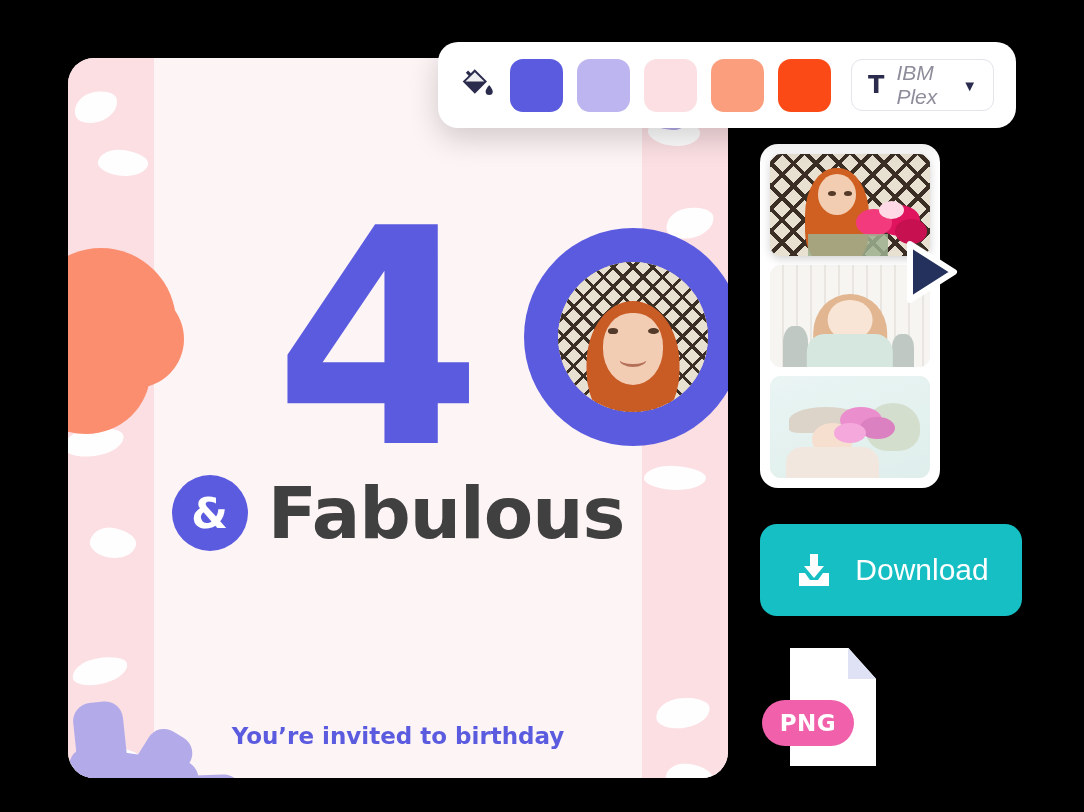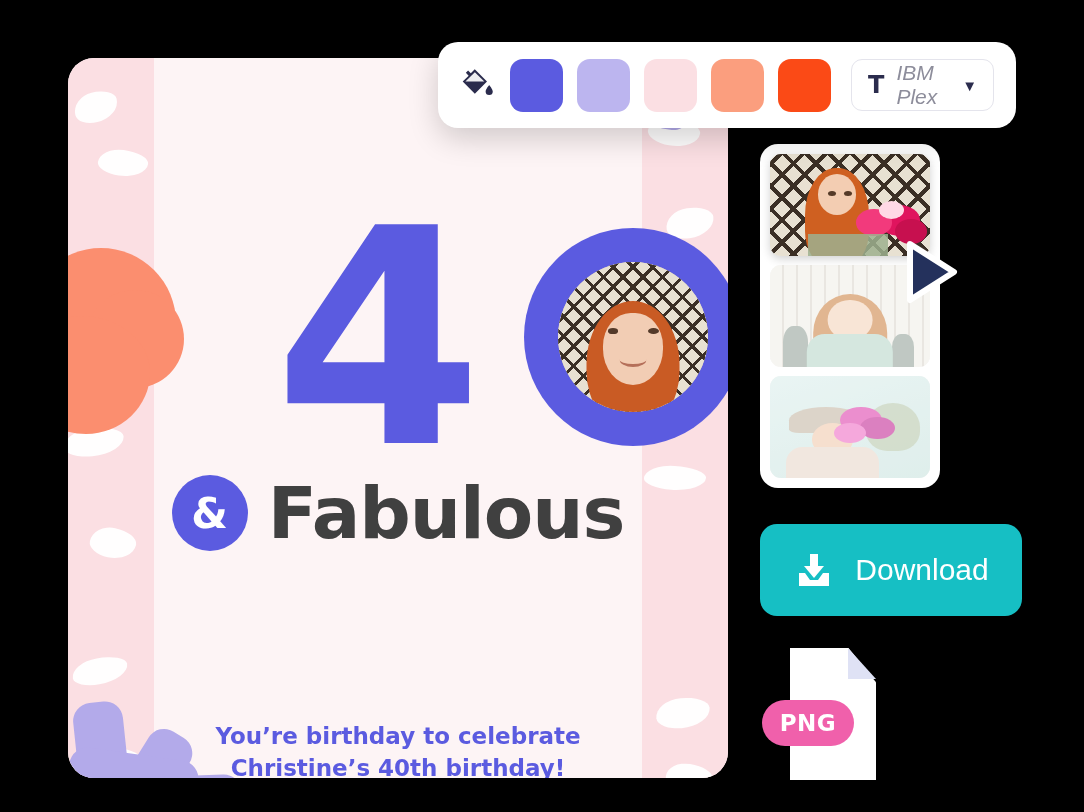--- a/index.html
+++ b/index.html
@@ -164,21 +164,21 @@
   #download-button{
     position:absolute;left:760px;top:524px;width:262px;height:92px;
     background:#16bfc4;border-radius:17px;display:flex;align-items:center;
     justify-content:center;gap:20px;cursor:pointer;z-index:20;
     box-shadow:0 10px 26px rgba(0,0,0,.26);
   }
   #download-icon{width:42px;height:42px;flex:0 0 42px;}
   #download-label{color:#fff;font-size:30px;}
 
   
-  .file-card{position:absolute;width:86px;height:132px;z-index:20;cursor:pointer;}
+  .file-card{position:absolute;width:86px;height:118px;z-index:20;cursor:pointer;}
   #png-file{left:790px;top:648px;}
   #pdf-file{left:940px;top:648px;}
   .file-sheet{position:absolute;inset:0;
       background:#fff;
       clip-path:polygon(0 0,68% 0,100% 26%,100% 100%,0 100%);
       filter:drop-shadow(0 8px 18px rgba(0,0,0,.3));}
   .file-fold{position:absolute;right:0;top:0;width:28px;height:31px;
       background:#dfe2f5;clip-path:polygon(0 0,100% 100%,0 100%);}
   .file-chip{
     position:absolute;left:-28px;top:52px;width:92px;height:46px;border-radius:23px;
@@ -251,22 +251,21 @@
       </div>
 
       <div id="ampersand-row">
         <div id="amp-badge">&amp;</div>
         <div id="fabulous-text">Fabulous</div>
       </div>
     </div>
 
 
     <div id="invite-body">
-      <div>You’re birthday to celebrate</div>
-      <div>Christine’s 40th birthday!</div>
+      <div>You’re invited to birthday</div>
     </div>
   </div>
 
   <div id="style-toolbar">
     <svg id="fill-icon" viewBox="0 0 40 40">
       <path d="M15 4 L12 7 L9 4 L6.5 6.5 L9.6 9.6 L3 16.2 L16.5 29.7 L30 16.2 L16.4 2.6 Z" fill="#2b2c4d"></path>
       <path d="M6 16.2 L16.5 5.7 L27 16.2 Z" fill="#fff" opacity=".92"></path>
       <path d="M34 20c0 0 4.5 5.2 4.5 8.1a4.5 4.5 0 1 1-9 0C29.5 25.2 34 20 34 20z" fill="#2b2c4d" transform="translate(-1,-1) scale(.88) translate(4,4)"></path>
     </svg>
 

